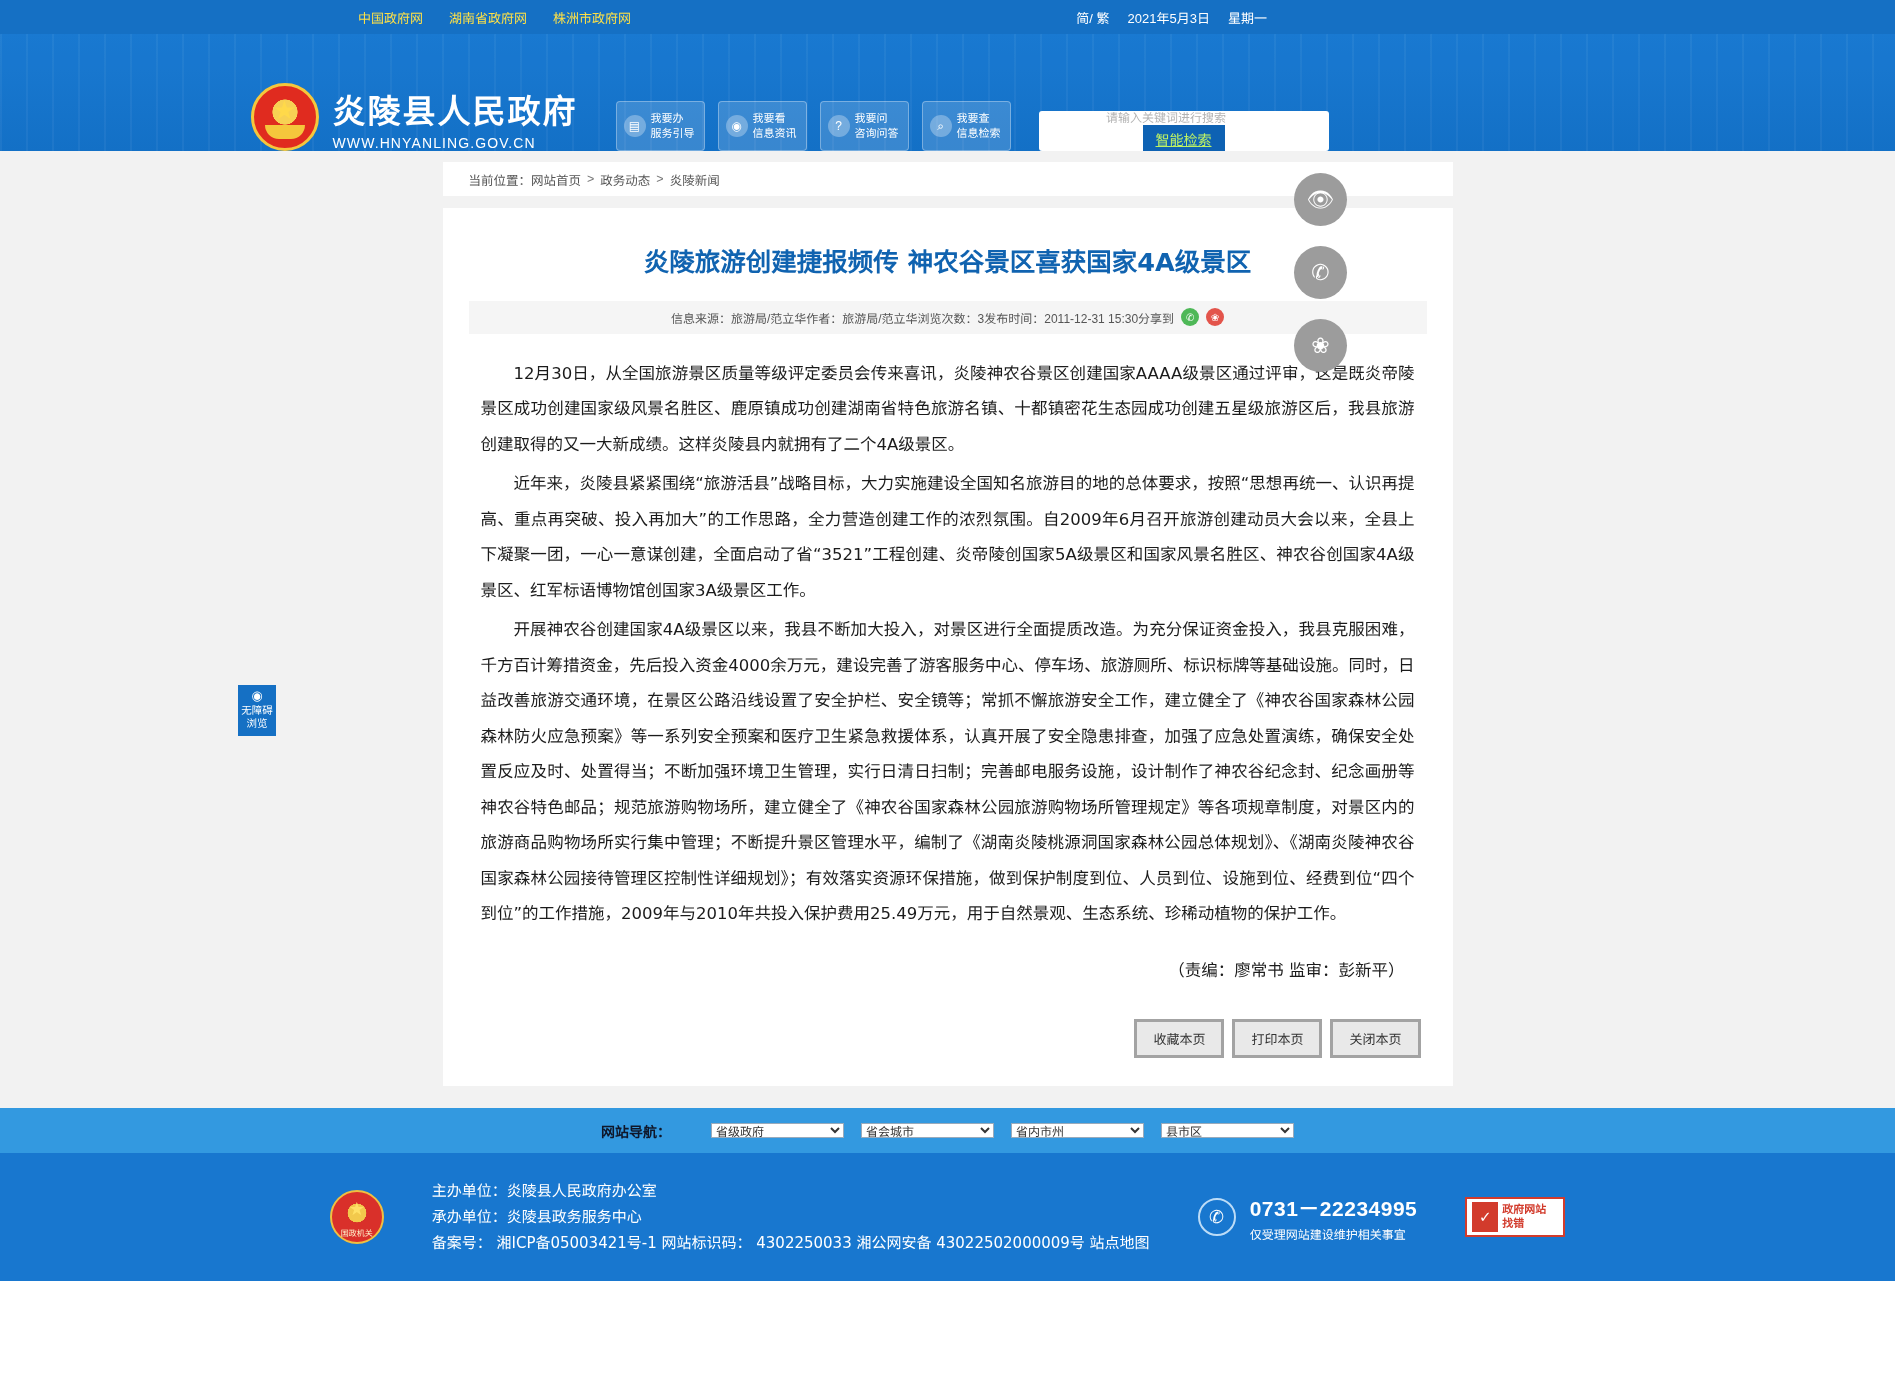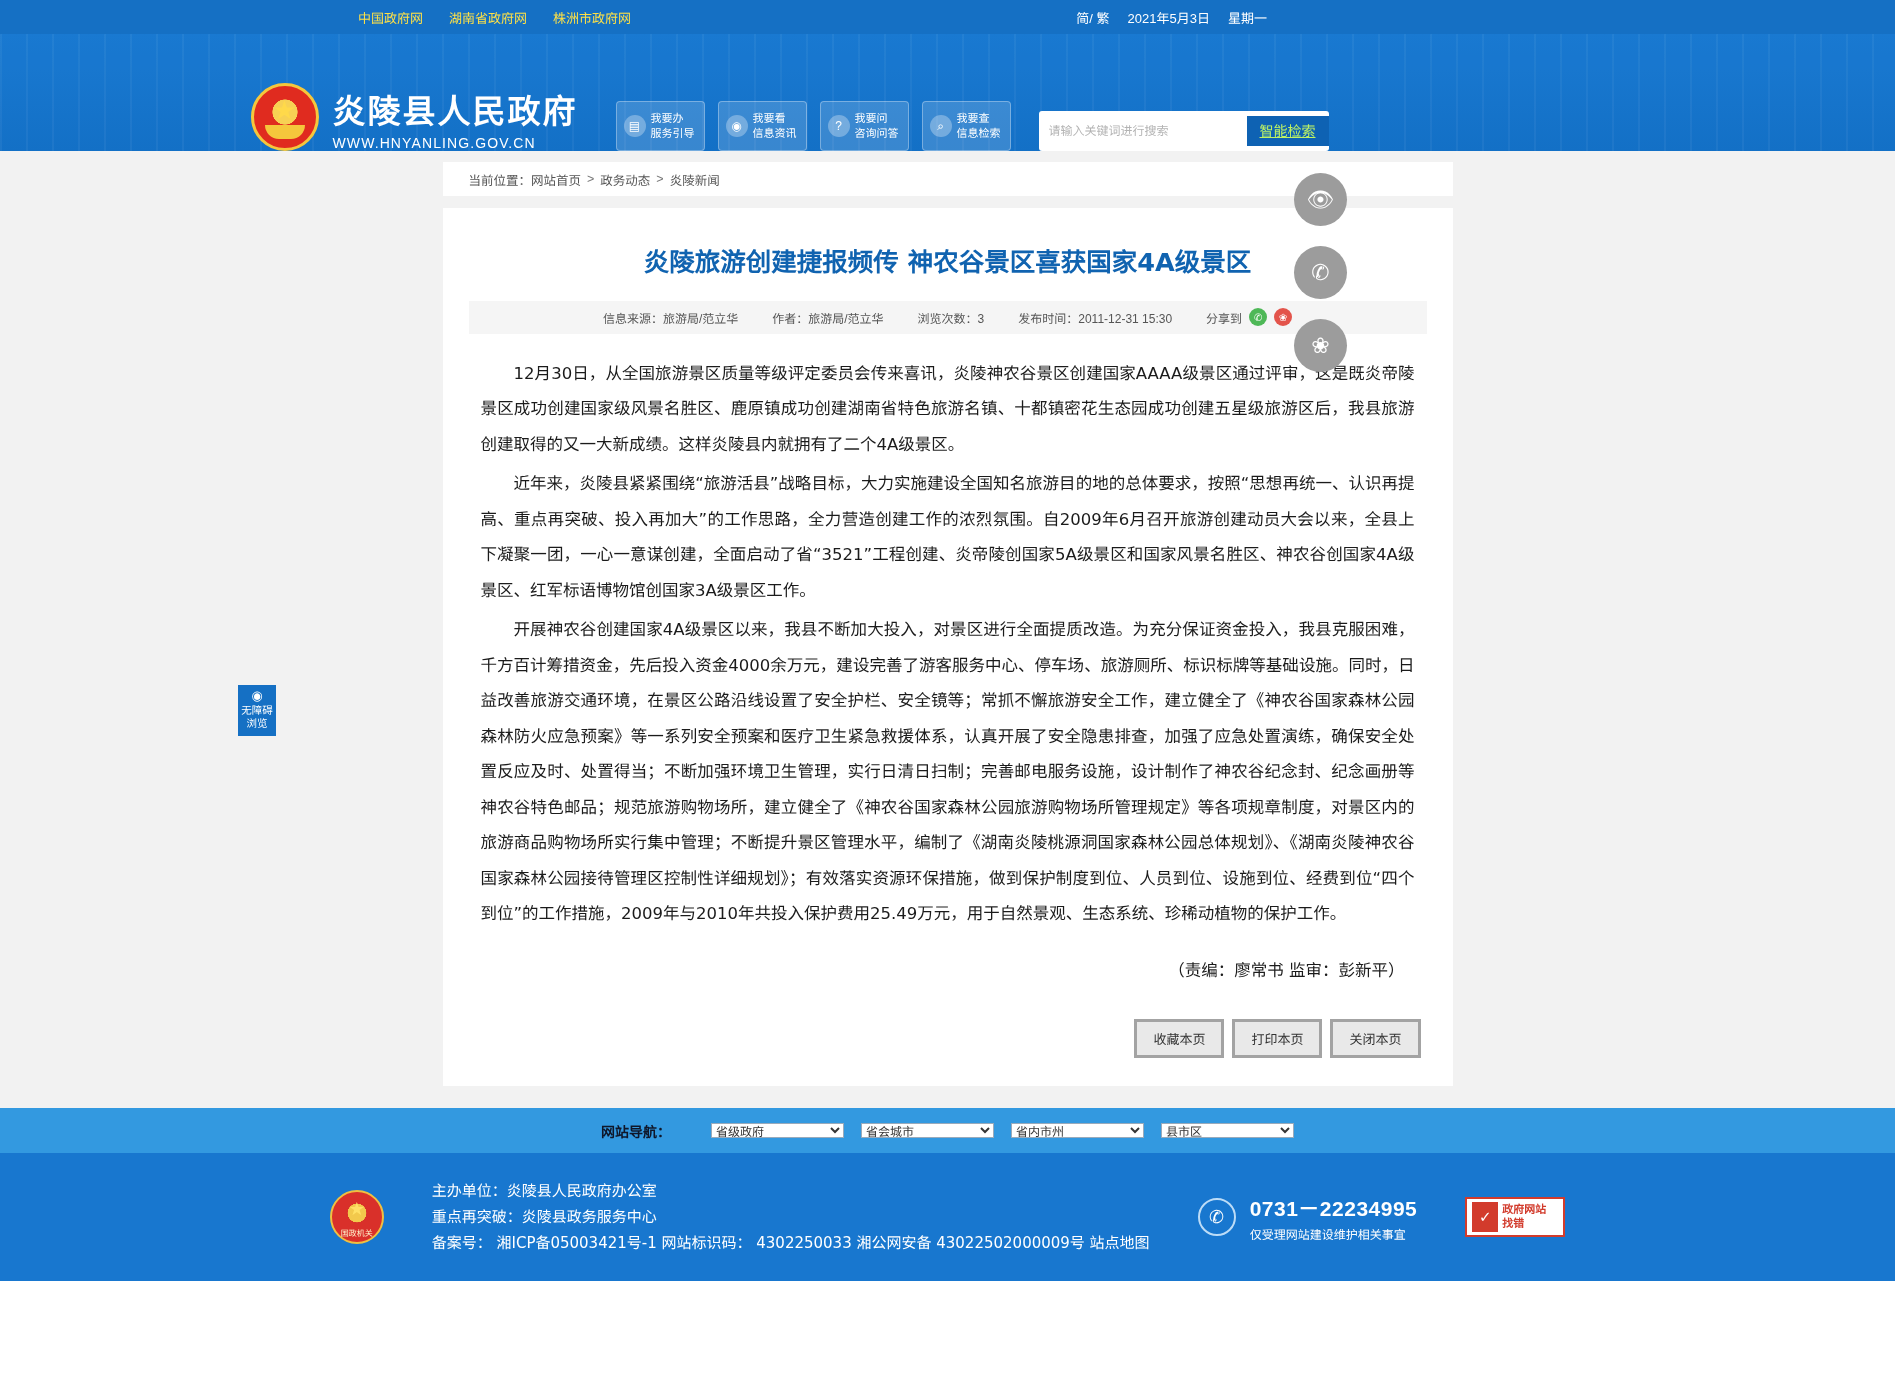--- a/index.html
+++ b/index.html
@@ -137,20 +137,21 @@
 
   .searchbox {
     margin-left: 28px;
     display: flex;
     align-items: center;
     background: #ffffff;
     border-radius: 3px;
     height: 40px;
     width: 290px;
     overflow: hidden;
+    flex-direction: column;
   }
   .searchbox input {
     flex: 1;
     border: 0;
     outline: none;
     height: 30px;
     padding: 0 10px;
     font-size: 12px;
     color: #333;
     font-family: "Liberation Sans", sans-serif;
@@ -204,21 +205,20 @@
     line-height: 1.45;
     padding: 6px 30px 20px 30px;
     font-family: "DejaVu Sans", "Liberation Sans", sans-serif;
   }
   .art-meta {
     background: #f5f5f5;
     height: 33px;
     display: flex;
     align-items: center;
     justify-content: center;
-    gap: 34px;
     font-size: 12px;
     color: #555;
   }
   .art-meta .share { display: flex; align-items: center; gap: 7px; }
   .ico-round {
     width: 18px; height: 18px; border-radius: 50%;
     display: inline-flex; align-items: center; justify-content: center;
     font-size: 10px; color: #fff;
   }
   .ico-wechat { background: #4eb857; }
@@ -530,21 +530,21 @@
     <option>县市区</option>
   </select>
 </div>
 
 <div class="footer">
   <div class="foot-emblem">
     <span class="cap">国政机关</span>
   </div>
   <div class="foot-text">
     <div>主办单位：炎陵县人民政府办公室</div>
-    <div>重点再突破：炎陵县政务服务中心</div>
+    <div>承办单位：炎陵县政务服务中心</div>
     <div>备案号： 湘ICP备05003421号-1  网站标识码： 4302250033  湘公网安备 43022502000009号  站点地图</div>
   </div>
   <div class="foot-phone">
     <div class="phone-circle">✆</div>
     <div>
       <div class="phone-num">0731－22234995</div>
       <div class="phone-sub">仅受理网站建设维护相关事宜</div>
     </div>
   </div>
   <div class="gov-badge">

